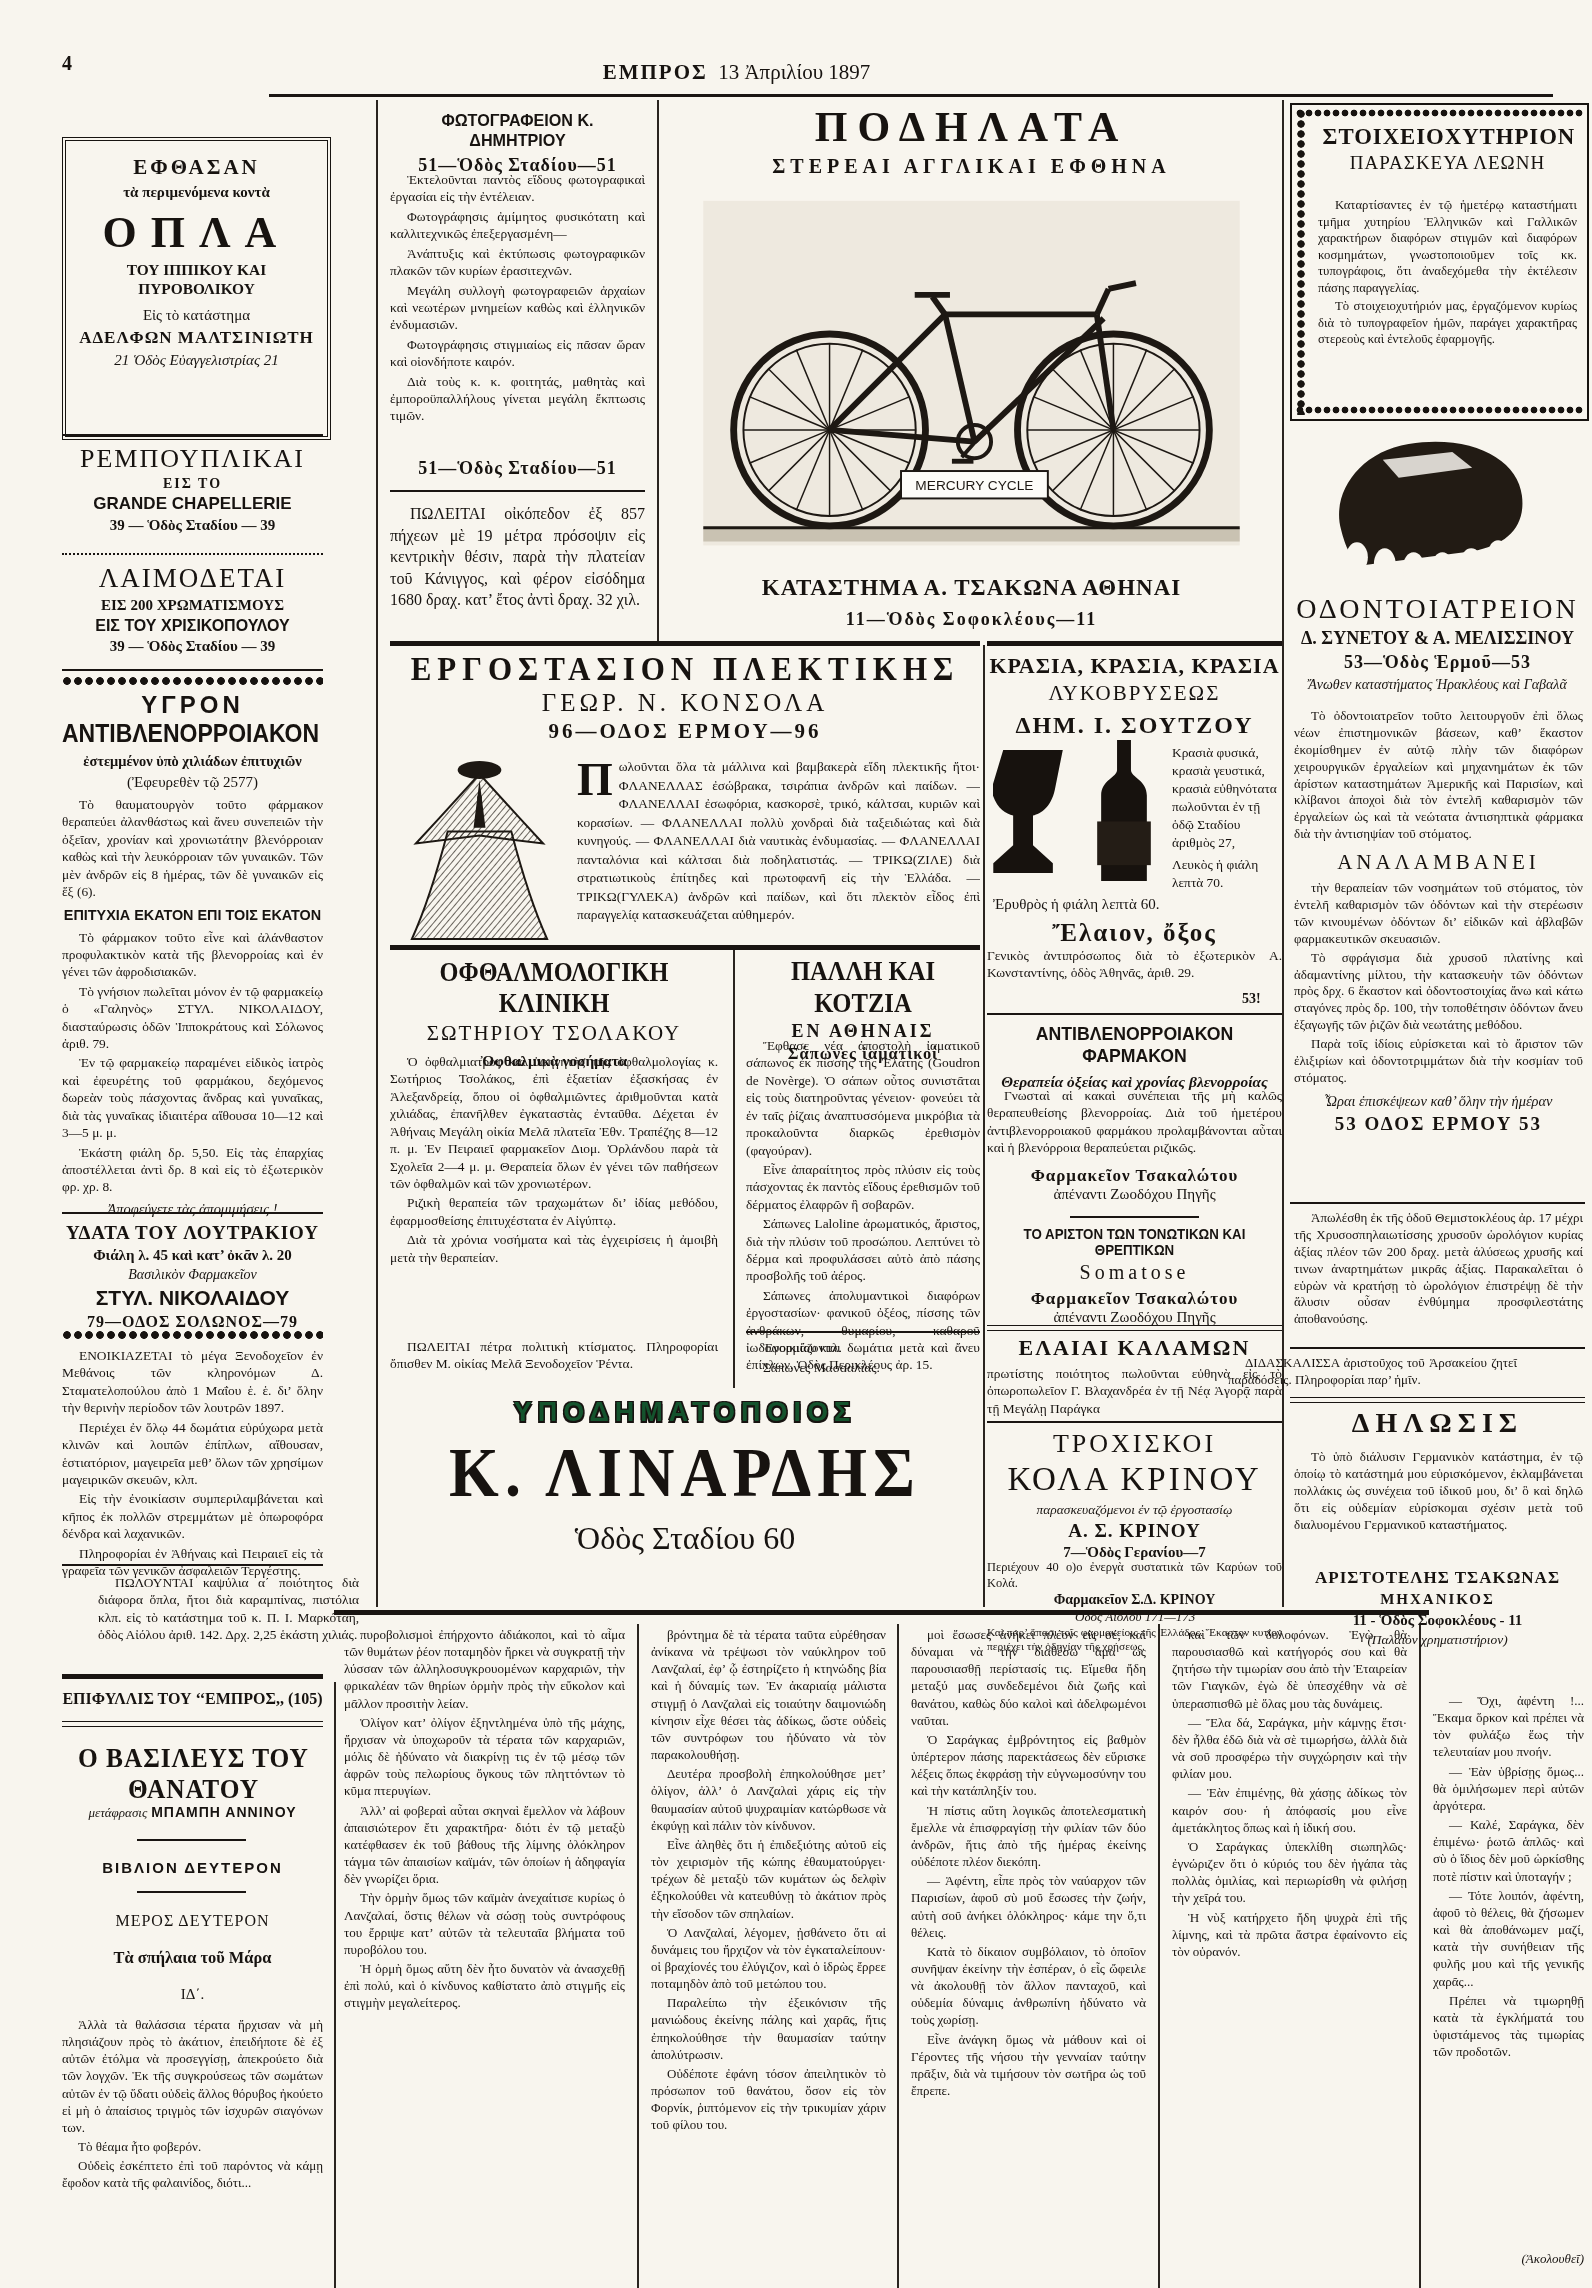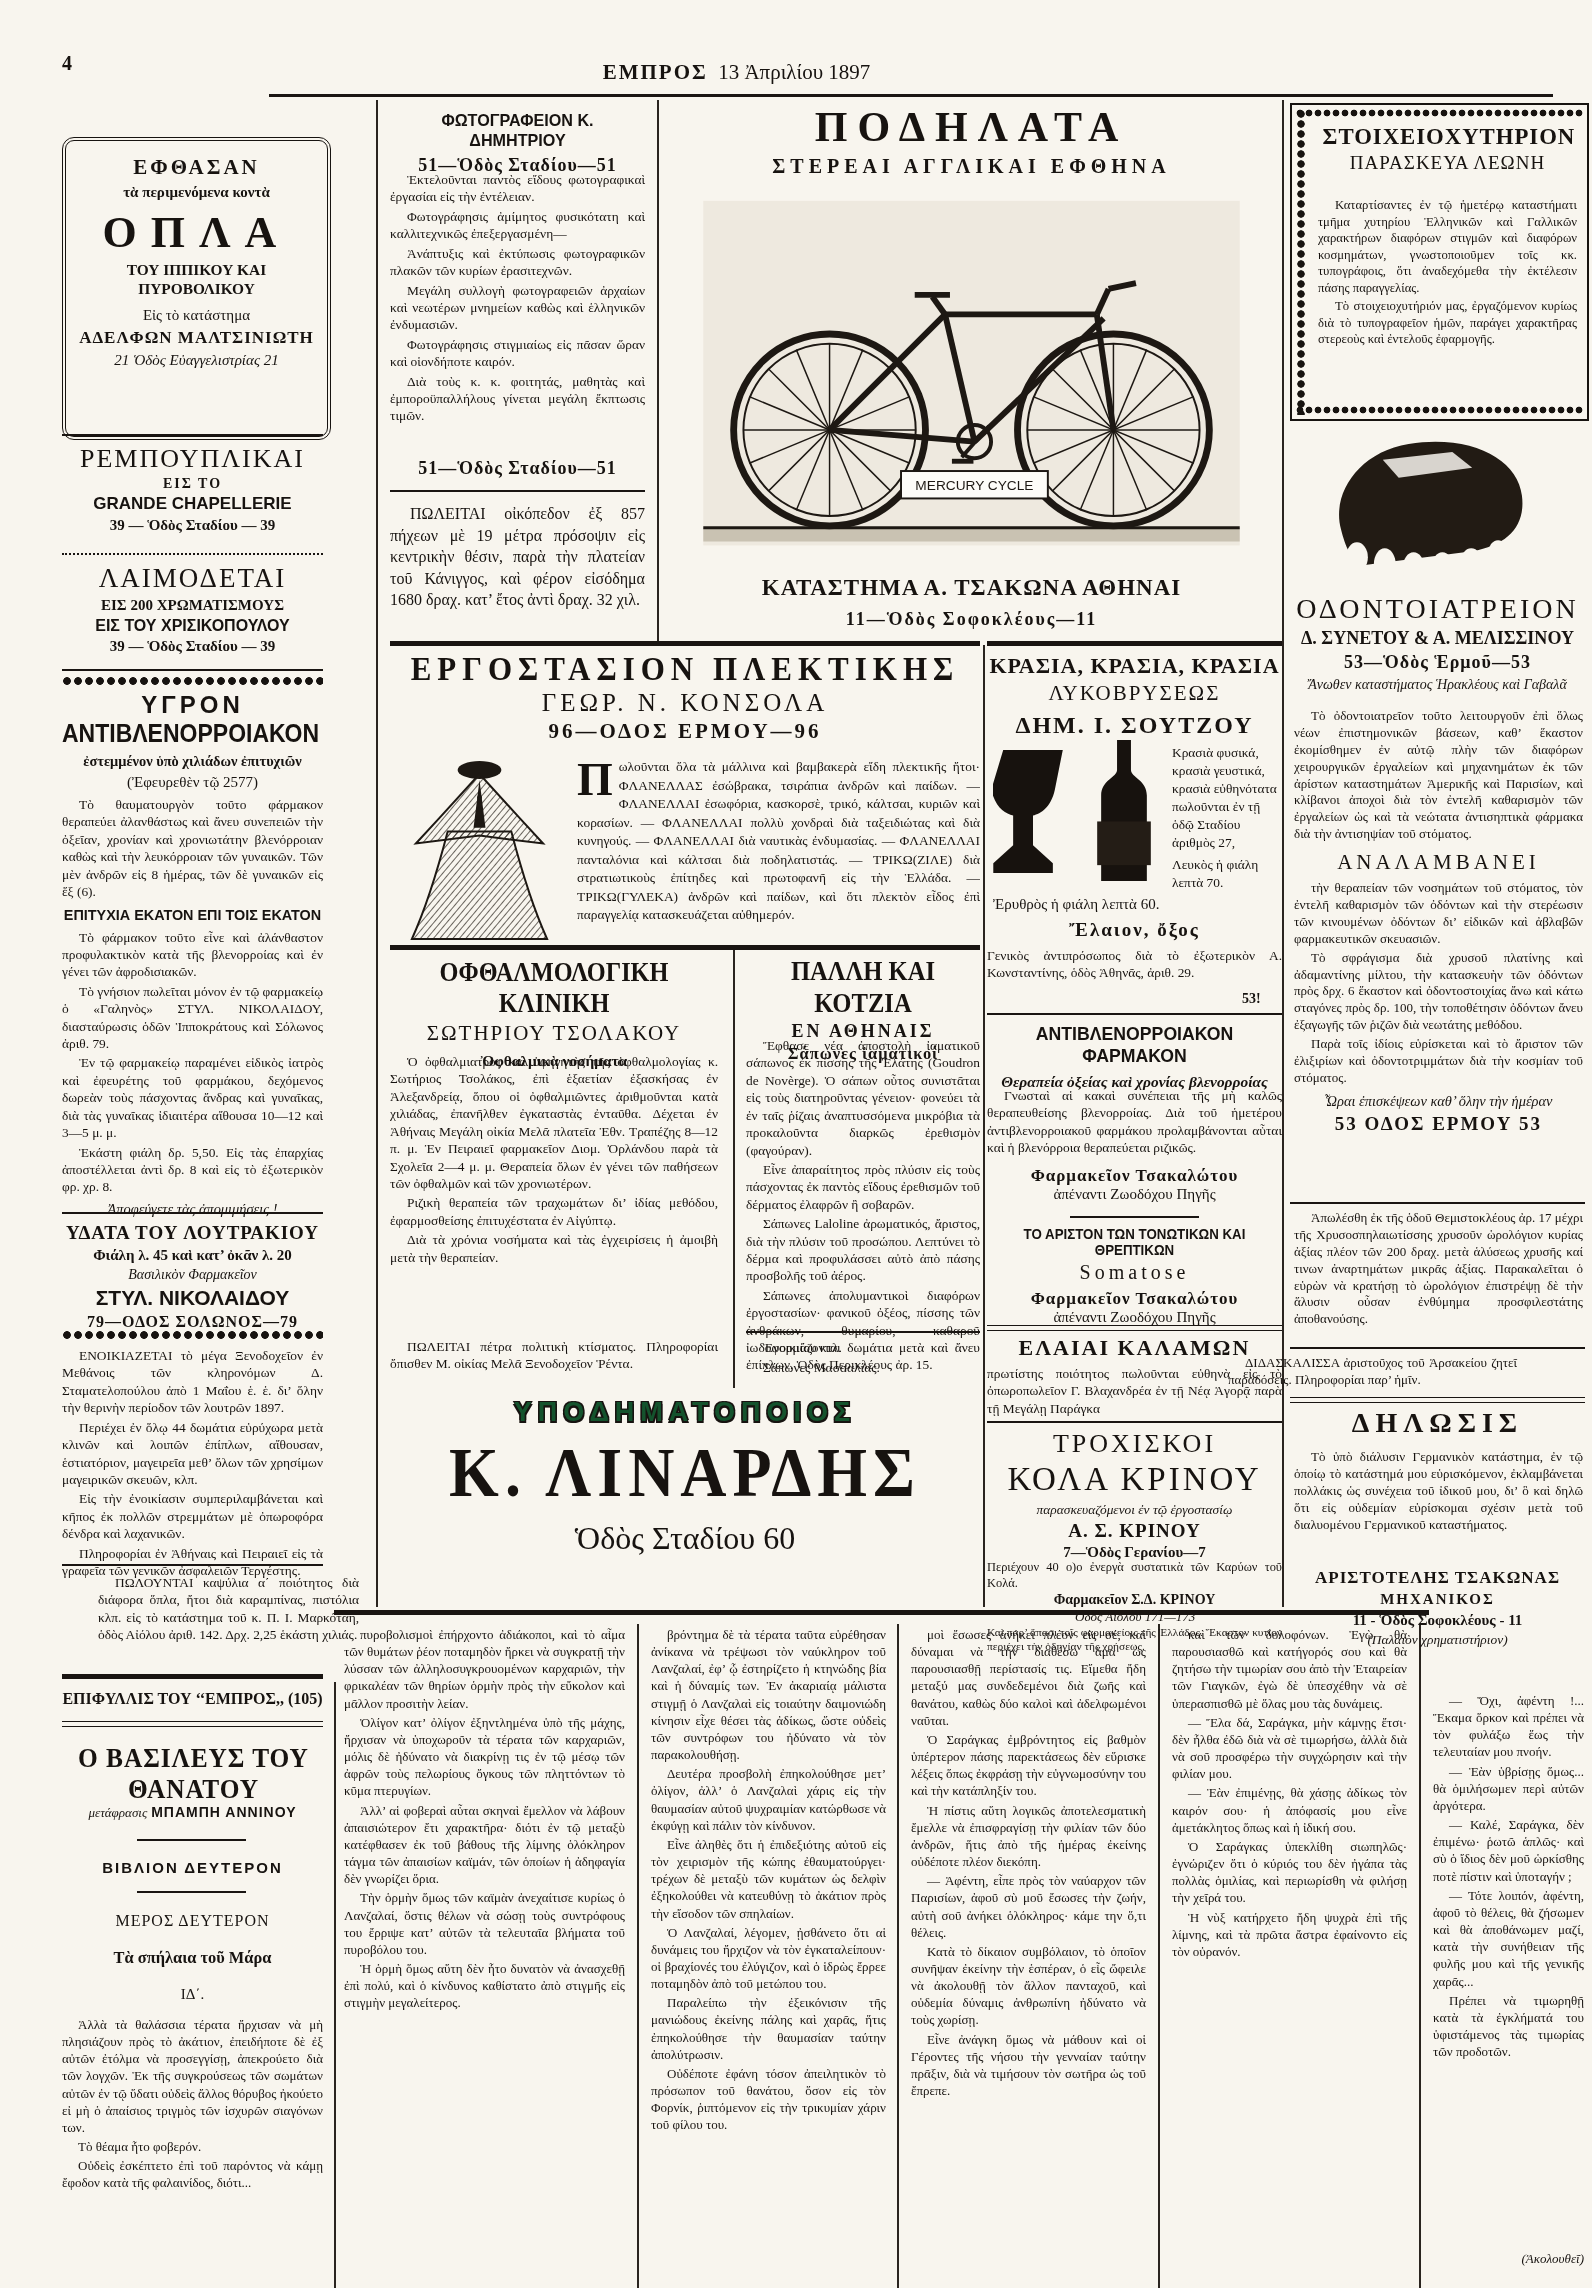--- a/index.html
+++ b/index.html
@@ -43,21 +43,21 @@
   <div class="vr" style="left:657px;top:100px;height:545px;"></div>
   <div class="vr" style="left:983px;top:645px;height:962px;"></div>
   <div class="vr" style="left:733px;top:950px;height:438px;"></div>
   <div class="vr" style="left:1282px;top:100px;height:1507px;"></div>
   <div class="vr" style="left:334px;top:1682px;height:607px;"></div>
   <div class="vr" style="left:637px;top:1624px;height:665px;"></div>
   <div class="vr" style="left:897px;top:1624px;height:665px;"></div>
   <div class="vr" style="left:1158px;top:1624px;height:665px;"></div>
   <div class="vr" style="left:1419px;top:1624px;height:665px;"></div>
 
-  <div class="blk adframe c" style="left:62px;top:137px;width:261px;height:281px;padding-top:14px;border-radius:12px;">
+  <div class="blk adframe c" style="left:62px;top:137px;width:261px;height:281px;padding-top:14px;">
     <div class="b" style="font-size:21px;letter-spacing:3px;">ΕΦΘΑΣΑΝ</div>
     <div class="b" style="font-size:15px;margin-top:4px;">τὰ περιμενόμενα κοντὰ</div>
     <div class="b" style="font-size:44px;letter-spacing:14px;margin:6px 0 2px;">ΟΠΛΑ</div>
     <div class="b" style="font-size:15.4px;line-height:1.25;padding:0 10px;">ΤΟΥ ΙΠΠΙΚΟΥ ΚΑΙ ΠΥΡΟΒΟΛΙΚΟΥ</div>
     <div style="font-size:15px;margin-top:8px;">Εἰς τὸ κατάστημα</div>
     <div class="b" style="font-size:17px;margin-top:4px;letter-spacing:1px;">ΑΔΕΛΦΩΝ ΜΑΛΤΣΙΝΙΩΤΗ</div>
     <div class="i" style="font-size:15px;margin-top:4px;">21 Ὁδὸς Εὐαγγελιστρίας 21</div>
   </div>
 
   <div class="rule" style="left:62px;top:434px;width:261px;"></div>
@@ -285,21 +285,21 @@
   </svg>
   <svg class="blk" style="left:1085px;top:738px;" width="78" height="149" viewBox="0 0 78 150">
     <path d="M32 2 h14 v30 c0 8 16 10 16 26 v86 h-46 v-86 c0 -16 16 -18 16 -26 Z" fill="#17120e"></path>
     <rect x="12" y="84" width="54" height="44" fill="#241d16"></rect>
   </svg>
   <div class="blk" style="left:1172px;top:744px;width:109px;">
     <p style="font-size:13.4px;line-height:1.35;text-align:left;">Κρασιὰ φυσικά, κρασιὰ γευστικά, κρασιὰ εὐθηνότατα πωλοῦνται ἐν τῇ ὁδῷ Σταδίου ἀριθμὸς 27,</p>
     <p style="font-size:13.4px;line-height:1.35;text-align:left;">Λευκὸς ἡ φιάλη λεπτὰ 70.</p>
   </div>
   <div class="blk" style="left:993px;top:896px;width:289px;font-size:15px;">Ἐρυθρὸς ἡ φιάλη λεπτὰ 60.</div>
-  <div class="blk c b" style="left:987px;top:919px;width:295px;font-size:19px;letter-spacing:2px;">Ἔλαιον, ὄξος</div>
+  <div class="blk c b" style="left:987px;top:919px;width:295px;font-size:25px;letter-spacing:2px;">Ἔλαιον, ὄξος</div>
   <div class="blk" style="left:987px;top:947px;width:295px;">
     <p class="j" style="font-size:13.4px;line-height:1.3;">Γενικὸς ἀντιπρόσωπος διὰ τὸ ἐξωτερικὸν Α. Κωνσταντίνης, ὁδὸς Ἀθηνᾶς, ἀριθ. 29.</p>
   </div>
   <div class="blk b" style="left:1242px;top:991px;width:40px;font-size:14px;">53!</div>
   <div class="rule" style="left:987px;top:1013px;width:295px;"></div>
 
   <div class="blk c" style="left:987px;top:1023px;width:295px;">
     <div class="b sans" style="font-size:19px;transform:scaleX(.93);transform-origin:center;">ΑΝΤΙΒΛΕΝΟΡΡΟΙΑΚΟΝ ΦΑΡΜΑΚΟΝ</div>
     <div class="i b" style="font-size:15.4px;margin-top:6px;">Θεραπεία ὀξείας καὶ χρονίας βλενορροίας</div>
   </div>

